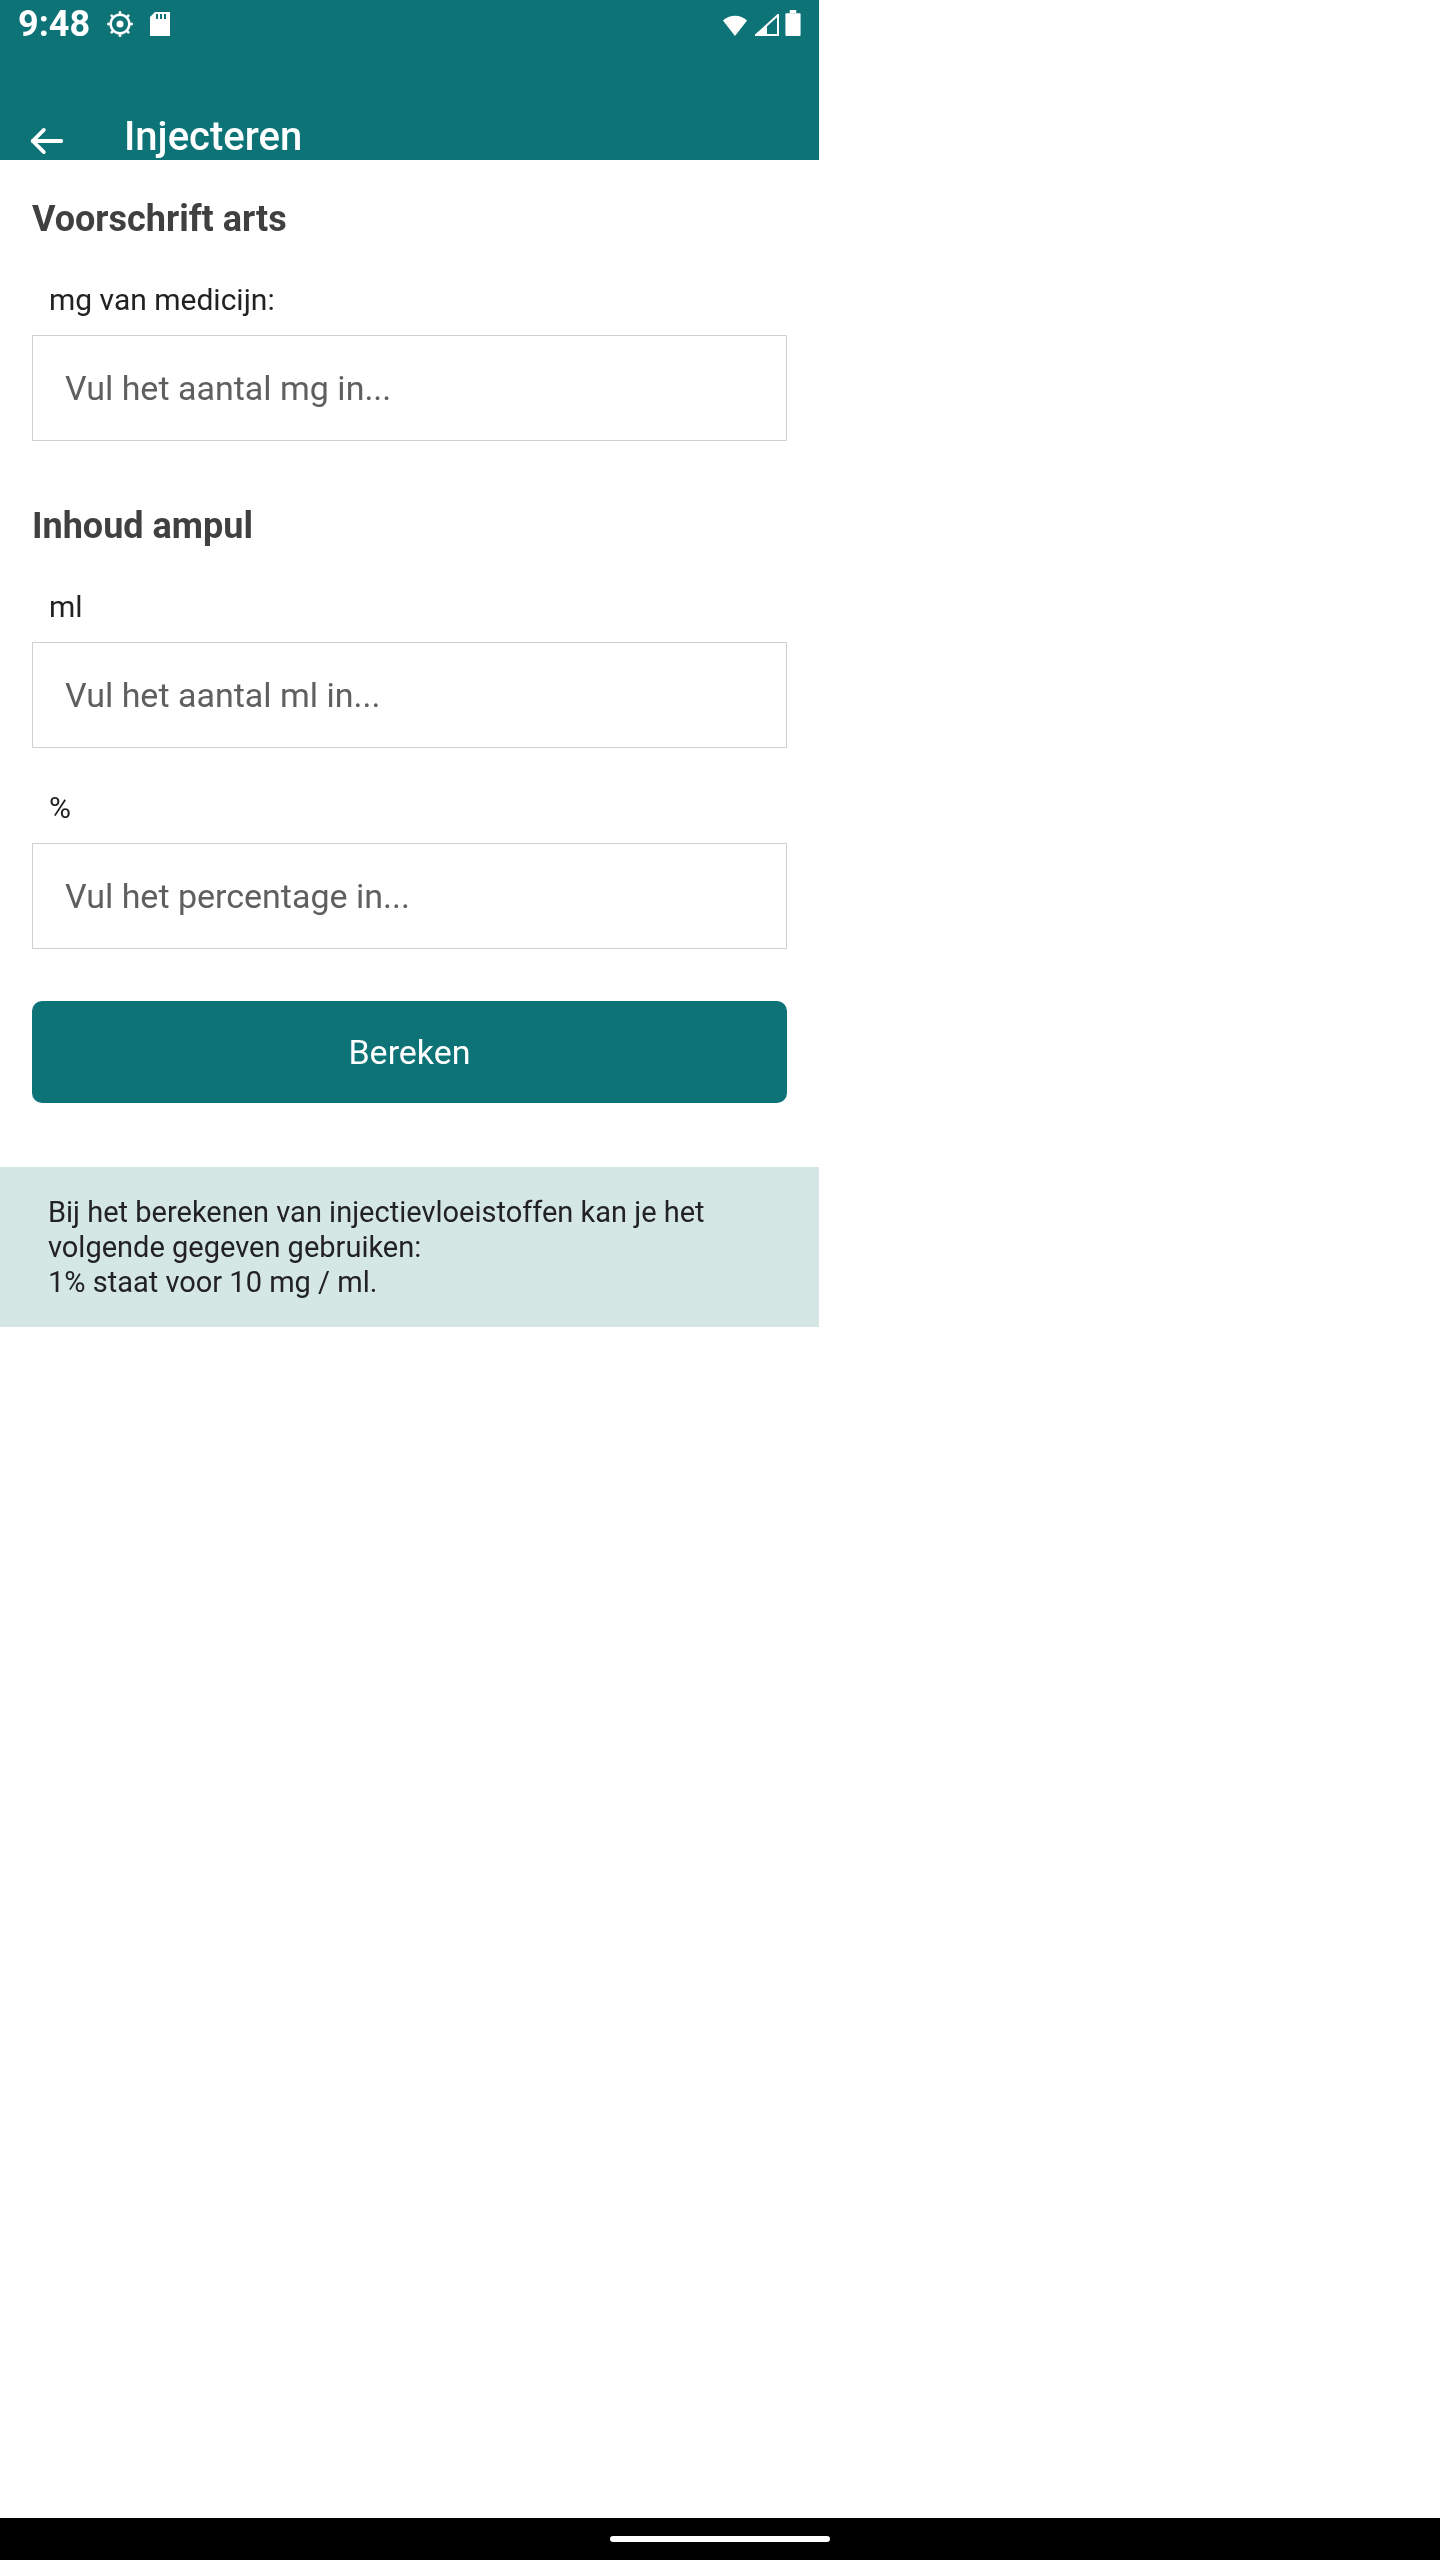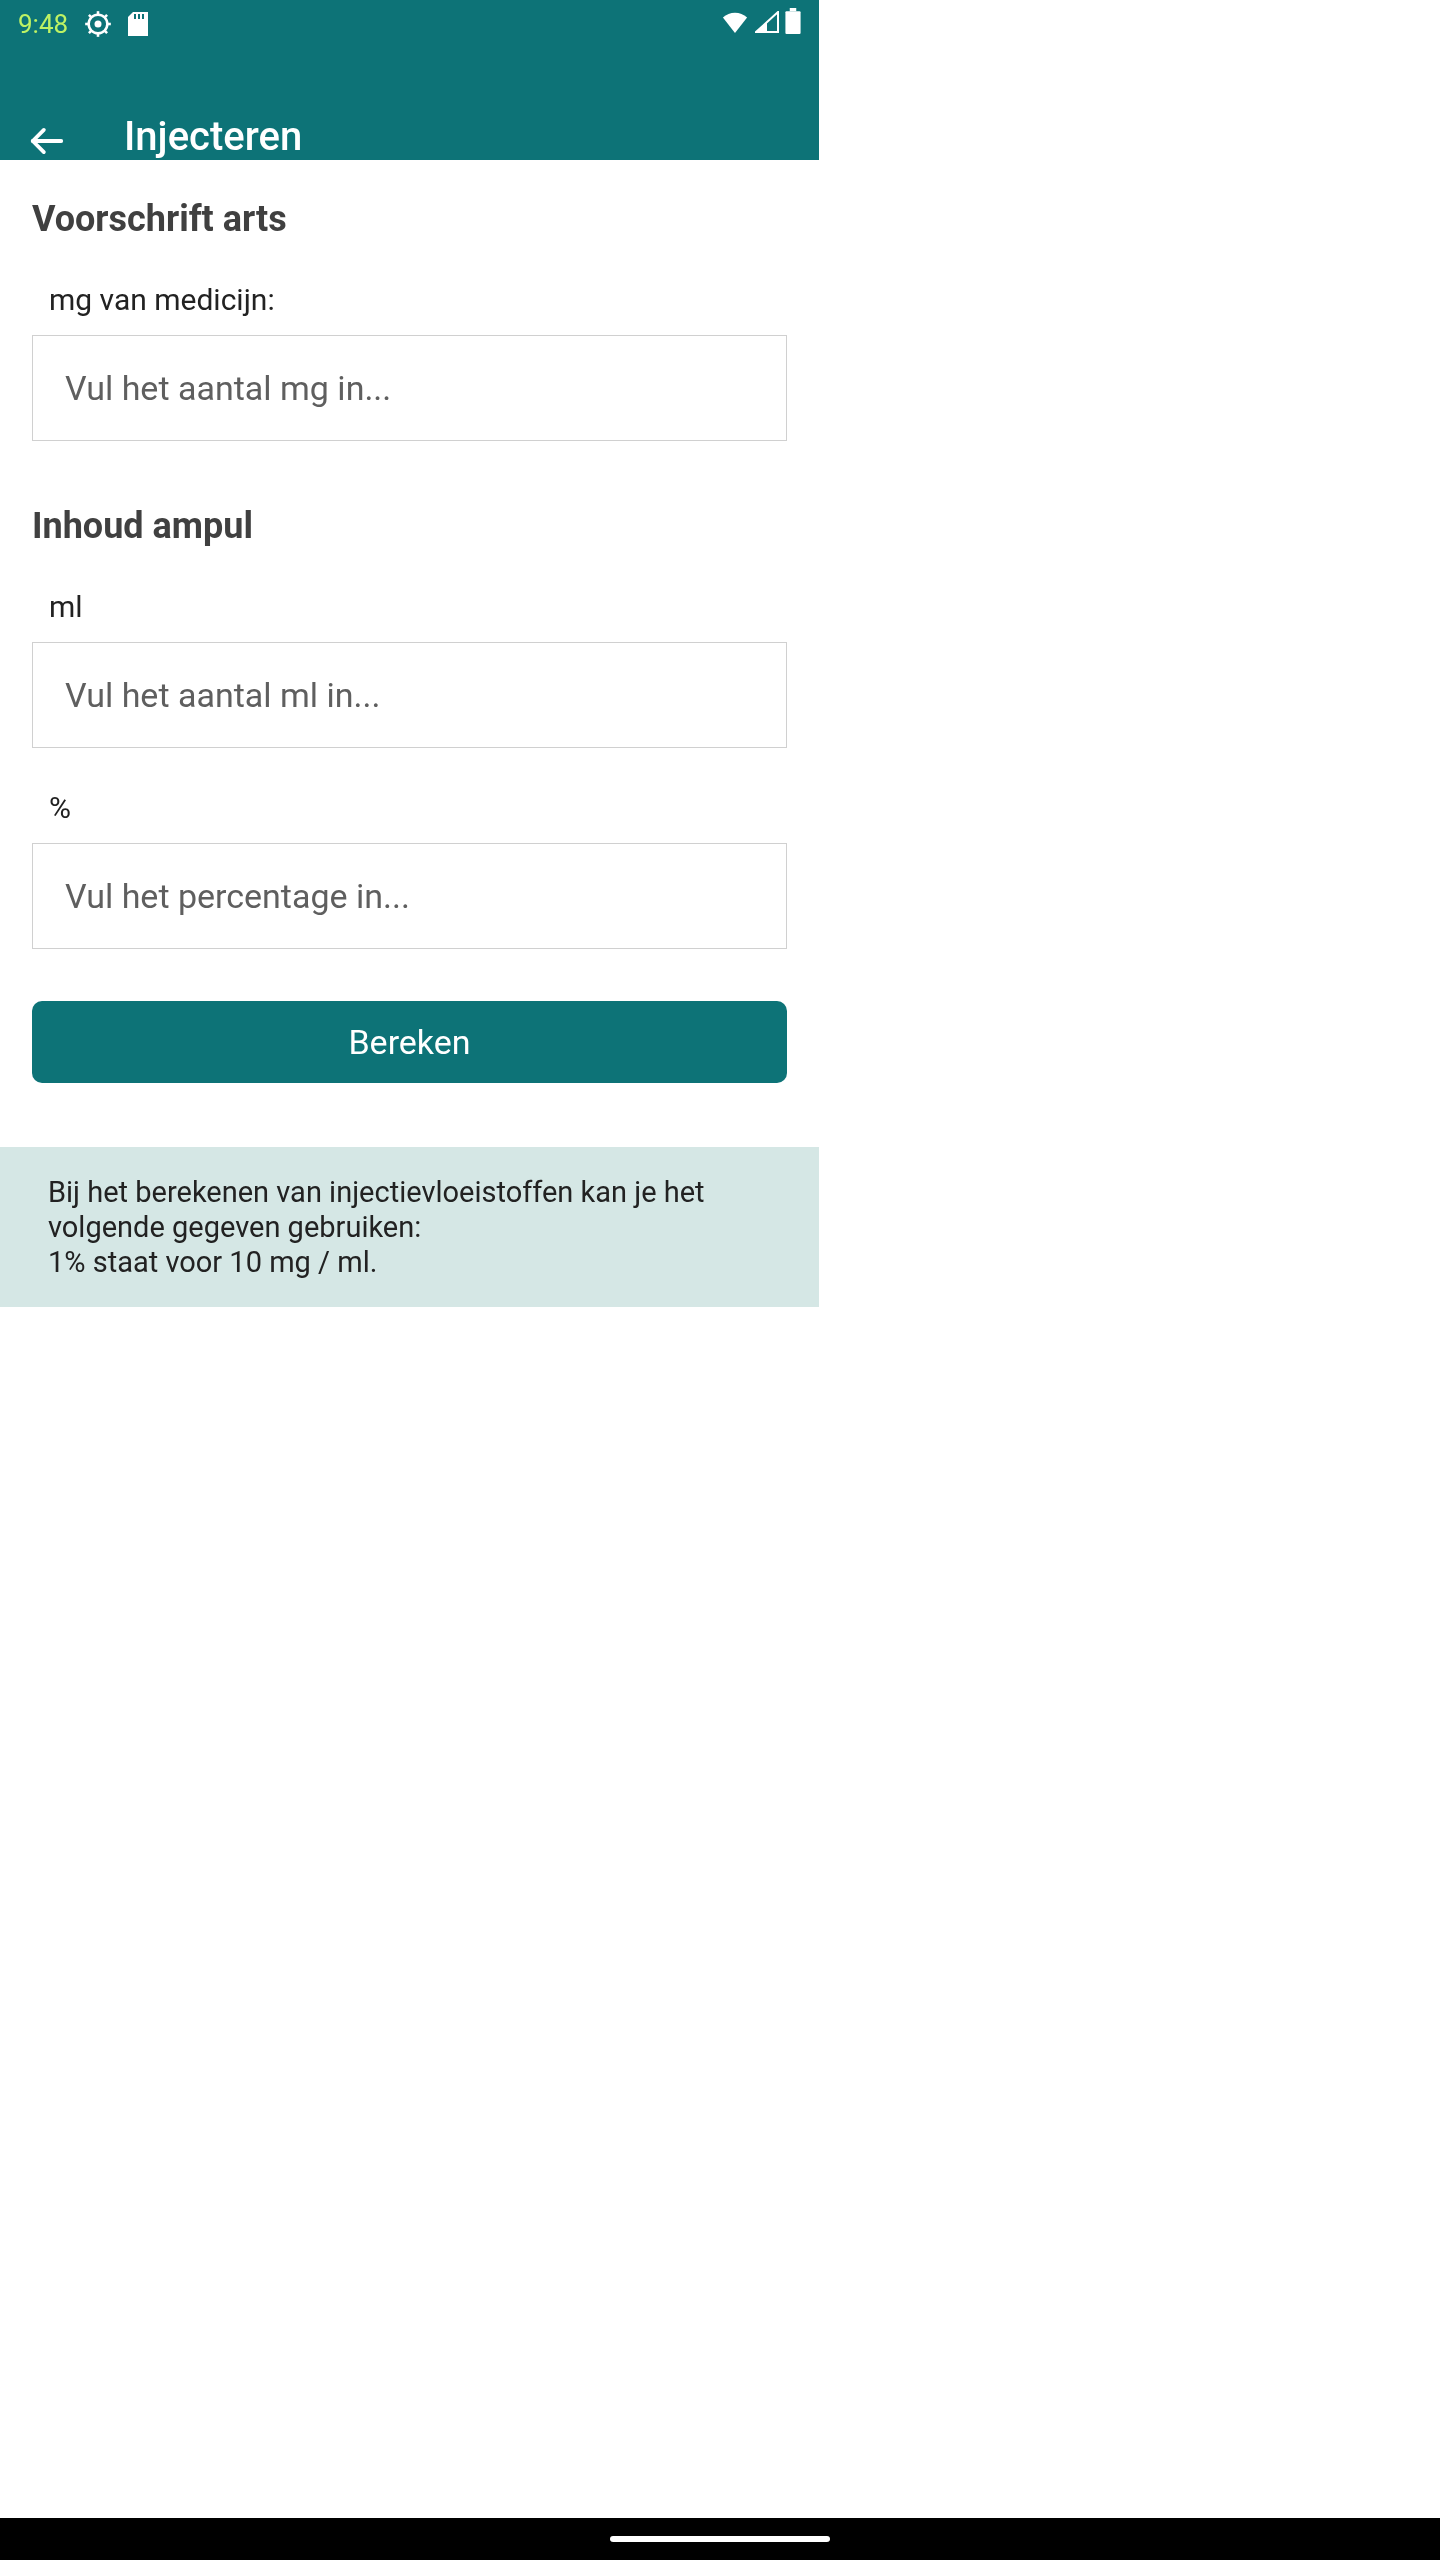--- a/index.html
+++ b/index.html
@@ -14,23 +14,23 @@
       background: #fff;
       overflow: hidden;
     }
     .status-bar {
       height: 48px;
       background: #0d7377;
       display: flex;
       align-items: center;
       justify-content: space-between;
       padding: 0 18px;
-      color: #bef264;
-      font-size: 26px;
-      font-weight: 400;
+      color: #ffffff;
+      font-size: 36px;
+      font-weight: 700;
     }
     .status-left {
       display: flex;
       align-items: center;
       gap: 16px;
     }
     .status-right {
       display: flex;
       align-items: center;
       gap: 6px;
@@ -76,21 +76,21 @@
       padding: 0 32px;
       font-size: 34px;
       color: #737373;
       background: #fff;
     }
     .text-input::placeholder {
       color: #5f5f5f;
     }
     .calc-button {
       width: 100%;
-      height: 82px;
+      height: 102px;
       margin-top: 52px;
       background: #0d7377;
       color: #fff;
       font-size: 34px;
       font-weight: 400;
       border: none;
       border-radius: 10px;
       cursor: pointer;
     }
     .info-box {

